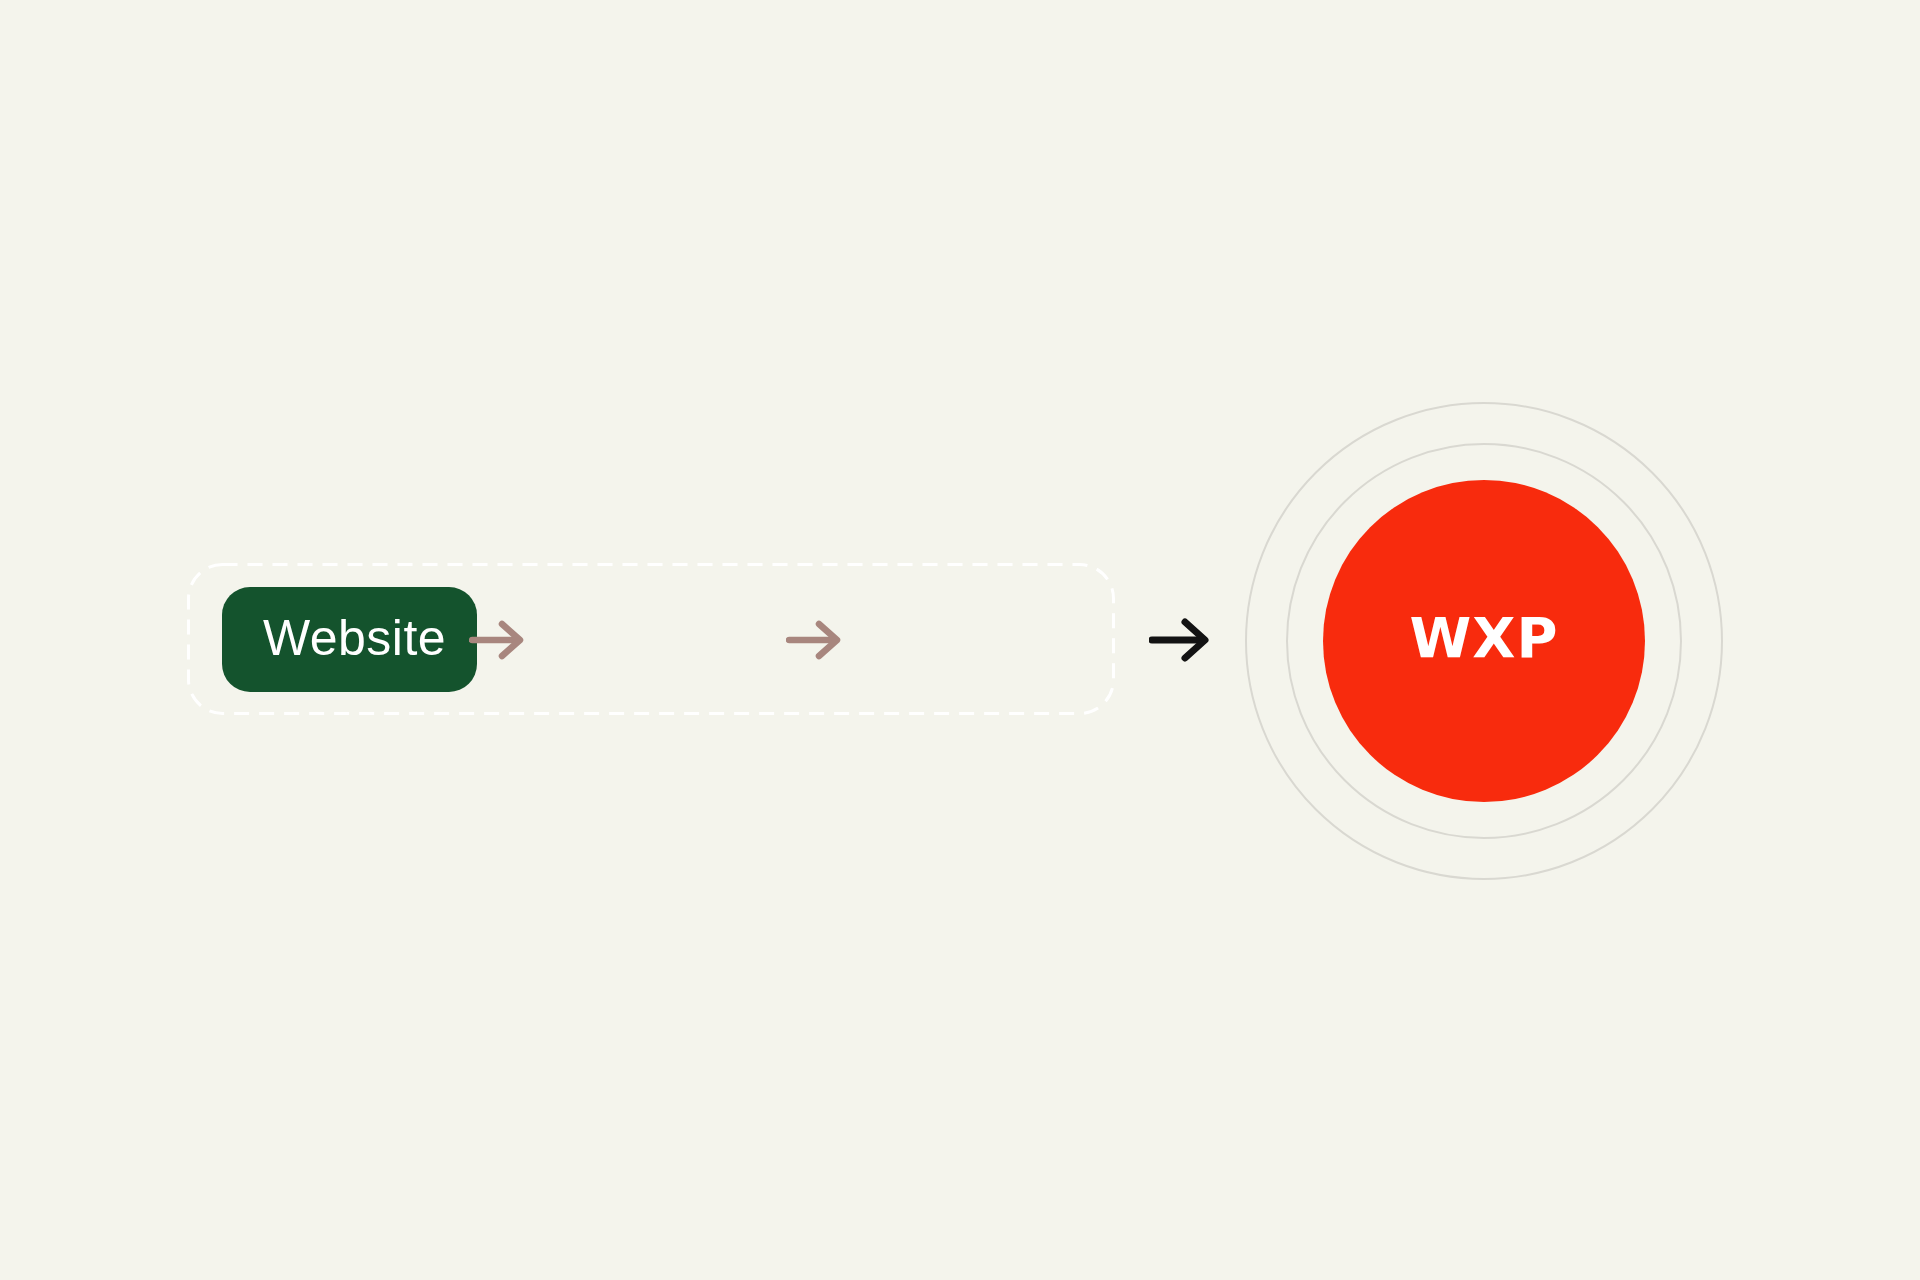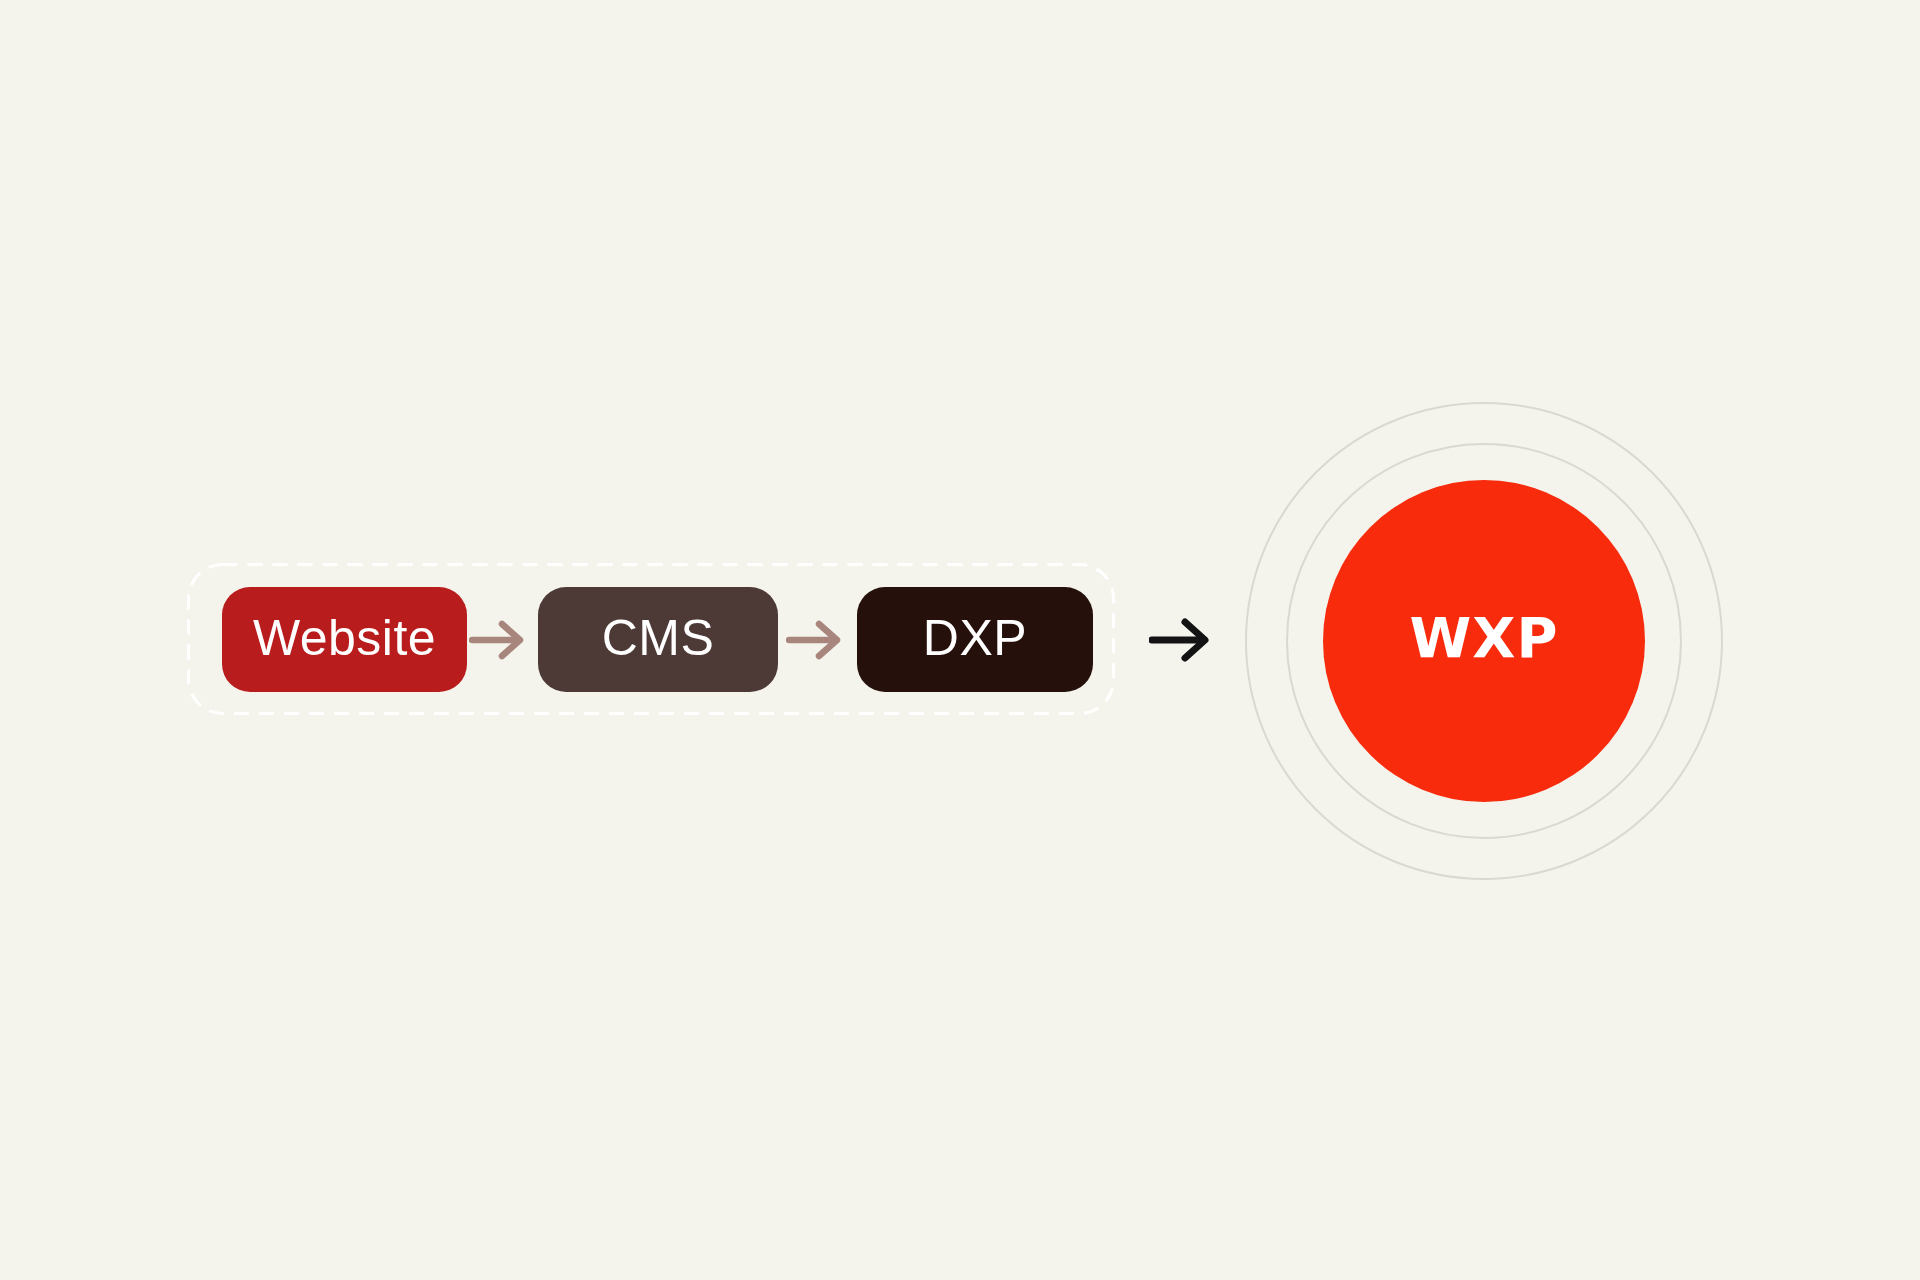--- a/index.html
+++ b/index.html
@@ -85,41 +85,35 @@
 </style>
 </head>
 <body>
 
 <div class="canvas" style="background: rgb(244, 244, 236);">
 
   <svg class="group-outline" viewBox="0 0 928 152" fill="none" xmlns="http://www.w3.org/2000/svg">
     <rect x="1.5" y="1.5" width="925" height="149" rx="34" fill="none" stroke-width="3" stroke-dasharray="15 10" stroke="#ffffff"></rect>
   </svg>
 
-  <div class="stage-box stage-website" style="background: #b91c1c;">
+  <div class="stage-box stage-website" style="background: #14532d; padding-left: 10px;">
     <span style="color: rgb(255, 255, 255);">Website</span>
   </div>
 
   <svg class="connector connector-1" viewBox="0 0 58 52" fill="none" xmlns="http://www.w3.org/2000/svg">
     <path d="M3 26 H49" stroke-width="6.5" stroke-linecap="round" stroke="#a8867e"></path>
     <path d="M33 10 L51 26 L33 42" stroke-width="6.5" stroke-linecap="round" stroke-linejoin="round" stroke="#a8867e"></path>
   </svg>
 
-  <div class="stage-box stage-cms" style="background: rgb(77, 58, 54);">
-    <span style="color: rgb(255, 255, 255);">CMS</span>
-  </div>
 
   <svg class="connector connector-2" viewBox="0 0 58 52" fill="none" xmlns="http://www.w3.org/2000/svg">
     <path d="M3 26 H49" stroke-width="6.5" stroke-linecap="round" stroke="#a8867e"></path>
     <path d="M33 10 L51 26 L33 42" stroke-width="6.5" stroke-linecap="round" stroke-linejoin="round" stroke="#a8867e"></path>
   </svg>
 
-  <div class="stage-box stage-dxp" style="background: rgb(38, 16, 11);">
-    <span style="color: rgb(255, 255, 255);">DXP</span>
-  </div>
 
   <svg class="transition-arrow" viewBox="0 0 62 58" fill="none" xmlns="http://www.w3.org/2000/svg">
     <path d="M3 29 H53" stroke-width="7" stroke-linecap="round" stroke="#131313"></path>
     <path d="M36 11 L56 29 L36 47" stroke-width="7" stroke-linecap="round" stroke-linejoin="round" stroke="#131313"></path>
   </svg>
 
   <svg class="rings" viewBox="0 0 500 500" fill="none" xmlns="http://www.w3.org/2000/svg">
     <circle cx="250" cy="250" r="238" stroke-width="2" fill="none" stroke="#d9d8d1"></circle>
     <circle cx="250" cy="250" r="197" stroke-width="2" fill="none" stroke="#d9d8d1"></circle>
   </svg>

